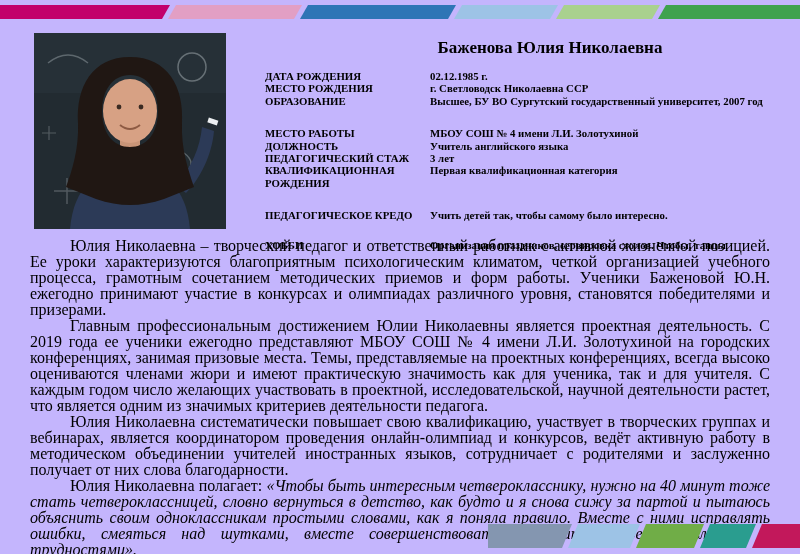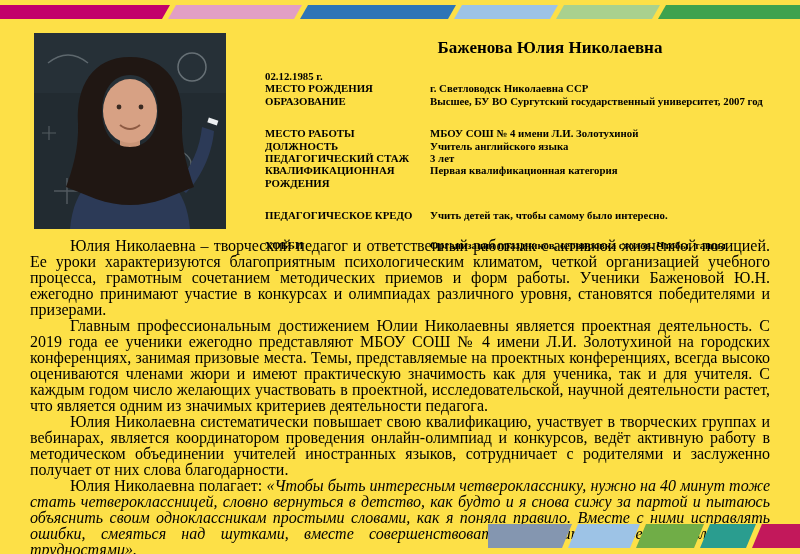--- a/index.html
+++ b/index.html
@@ -4,21 +4,21 @@
 <style>
   html,body{margin:0;padding:0;}
   body{
     width:800px;height:554px;
     background:#ffffff;
     font-family:"Liberation Serif", serif;
     color:#000;
     position:relative;
     overflow:hidden;
   }
-  .page{position:relative;width:800px;height:554px;background:#fde047;}
+  .page{position:relative;width:800px;height:554px;background:#c4b5fd;}
 
   
   .ribbon-top{position:absolute;top:5px;left:0;width:800px;height:14px;}
   .ribbon-bottom{position:absolute;bottom:6px;right:0;width:312px;height:24px;}
   .ribbon-top svg,.ribbon-bottom svg{display:block;width:100%;height:100%;}
 
   
   .photo{position:absolute;left:34px;top:33px;width:192px;height:196px;}
   .photo svg{display:block;width:100%;height:100%;}
 
@@ -83,20 +83,21 @@
       <rect x="174" y="86" width="10" height="5" fill="#eceff1" transform="rotate(18 179 88)"></rect>
       <path fill-rule="evenodd" fill="#201713" d="M96 24 C58 24 42 54 44 90 C45 116 38 138 32 154 L62 166 C86 174 106 174 130 166 L160 154 C154 136 147 116 148 90 C150 54 134 24 96 24 Z
            M96 42 C113 42 124 57 124 78 C124 101 112 114 96 114 C80 114 68 101 68 78 C68 57 79 42 96 42 Z"></path>
     </svg>
   </div>
 
   <h1 class="title">Баженова Юлия Николаевна</h1>
 
   <div class="details">
     <div class="drow">
+      <span class="lbl">ДАТА РОЖДЕНИЯ</span>
       <span class="val">02.12.1985 г.</span>
     </div>
     <div class="drow">
       <span class="lbl">МЕСТО РОЖДЕНИЯ</span>
       <span class="val">г. Светловодск Николаевна ССР</span>
     </div>
     <div class="drow">
       <span class="lbl">ОБРАЗОВАНИЕ</span>
       <span class="val">Высшее, БУ ВО Сургутский государственный университет, 2007 год</span>
     </div>

